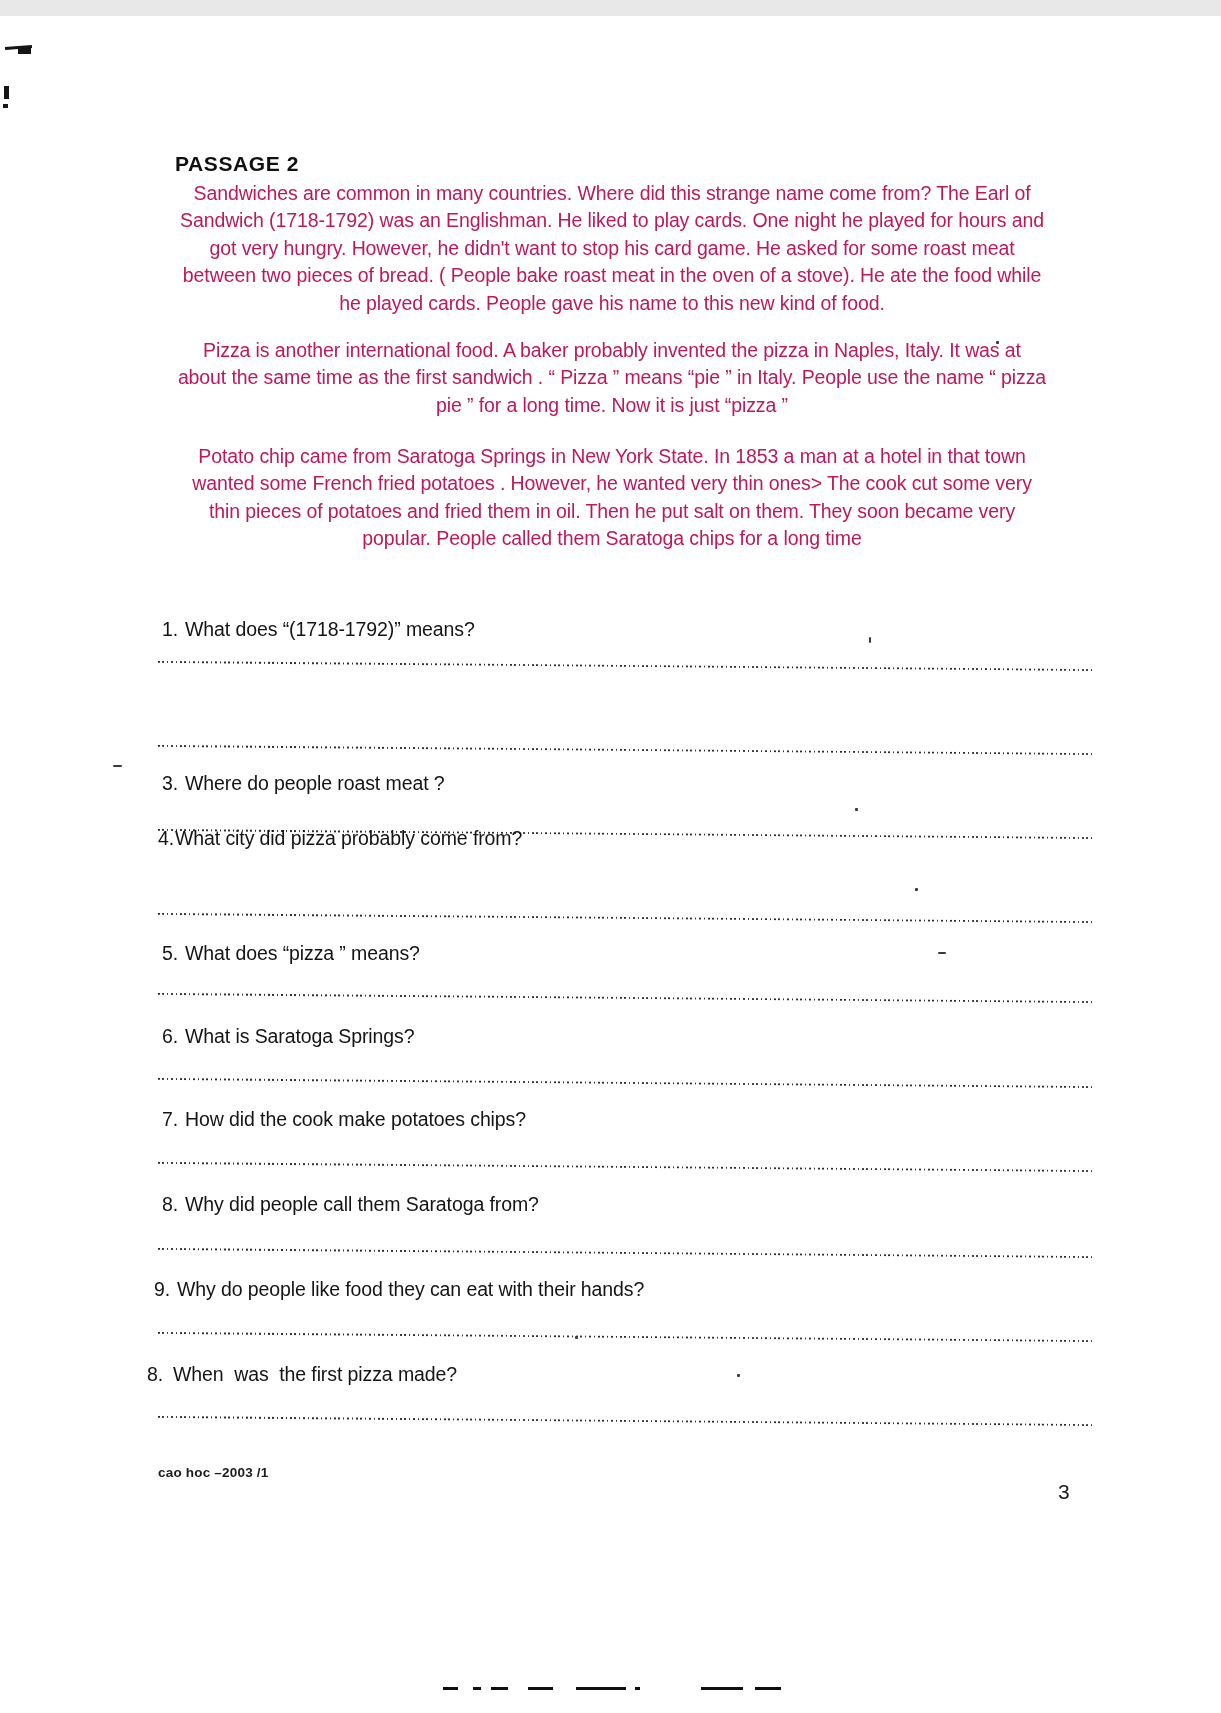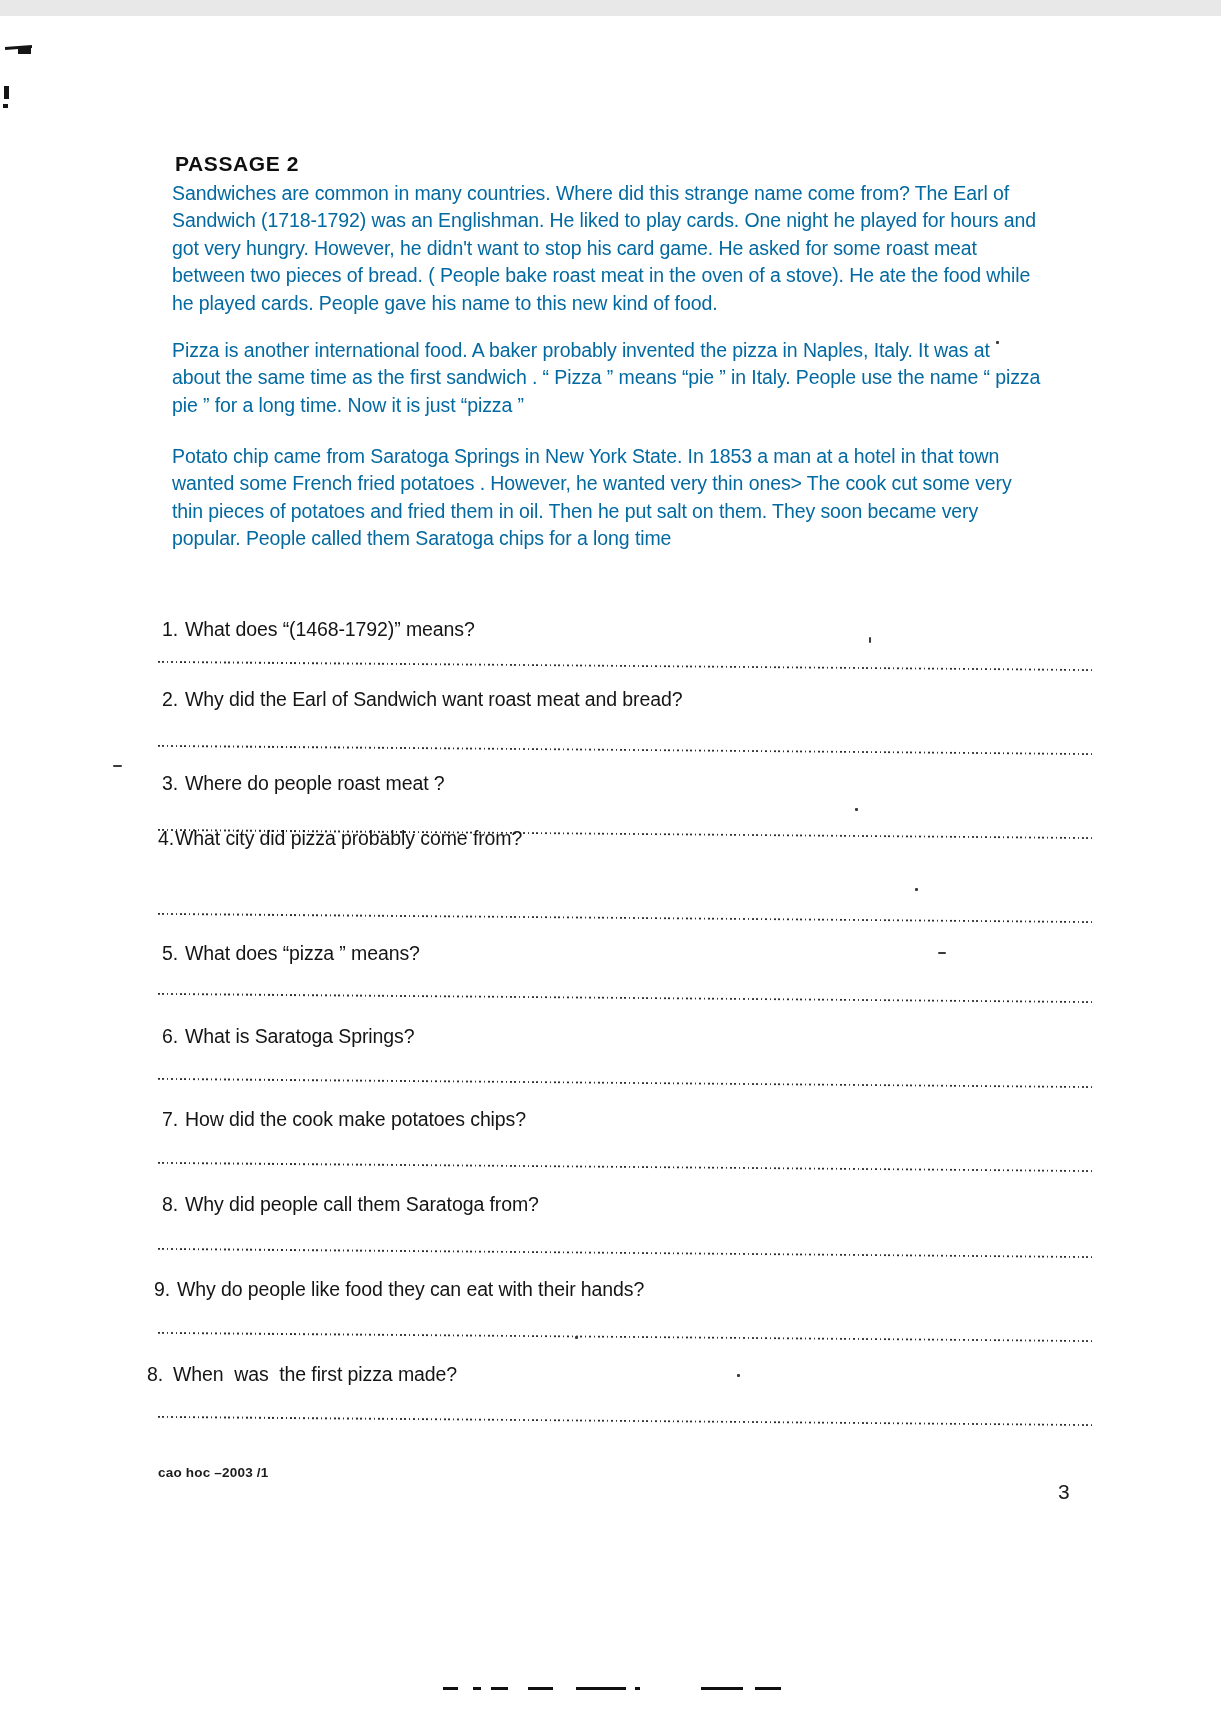--- a/index.html
+++ b/index.html
@@ -15,21 +15,22 @@
   .heading {
     position:absolute; left:175px; top:136px;
     font-size:21px; font-weight:bold; letter-spacing:0.6px;
     color:#101010;
   }
   .para {
     position:absolute; left:172px; width:880px;
     font-size:19.5px; line-height:27.4px;
     letter-spacing:-0.1px;
     white-space:pre-line;
-    color:#0369a1;
+    color:#be185d;
+    text-align:center;
   }
   .q {
     position:absolute;
     font-size:19.5px; letter-spacing:-0.1px;
     color:#141414;
     white-space:nowrap;
   }
   .qnum { display:inline-block; min-width:23px; }
   .qtext { white-space:pre-wrap; }
   .ansline {
@@ -71,27 +72,24 @@
 he played cards. People gave his name to this new kind of food.</div>
   <div class="para" style="top:321px;">Pizza is another international food. A baker probably invented the pizza in Naples, Italy. It was at
 about the same time as the first sandwich . “ Pizza ” means “pie ” in Italy. People use the name “ pizza
 pie ” for a long time. Now it is just “pizza ”</div>
   <div class="para" style="top:427px;">Potato chip came from Saratoga Springs in New York State. In 1853 a man at a hotel in that town
 wanted some French fried potatoes . However, he wanted very thin ones&gt; The cook cut some very
 thin pieces of potatoes and fried them in oil. Then he put salt on them. They soon became very
 popular. People called them Saratoga chips for a long time</div>
 
   <div class="q" style="left:162px; top:602px;">
-    <span class="qnum">1.</span><span class="qtext">What does “(1468-1792)” means?</span>
+    <span class="qnum">1.</span><span class="qtext">What does “(1718-1792)” means?</span>
   </div>
   <div class="ansline" style="top:645px;"></div>
 
-  <div class="q" style="left:162px; top:672px;">
-    <span class="qnum">2.</span><span class="qtext">Why did the Earl of Sandwich want roast meat and bread?</span>
-  </div>
   <div class="ansline" style="top:729px;"></div>
 
   <div class="q" style="left:162px; top:756px;">
     <span class="qnum">3.</span><span class="qtext">Where do people roast meat ?</span>
   </div>
   <div class="ansline" style="top:813px;"></div>
 
   <div class="q" style="left:158px; top:811px;">
     <span class="qnum" style="min-width:17px;">4.</span><span class="qtext">What city did pizza probably come from?</span>
   </div>

